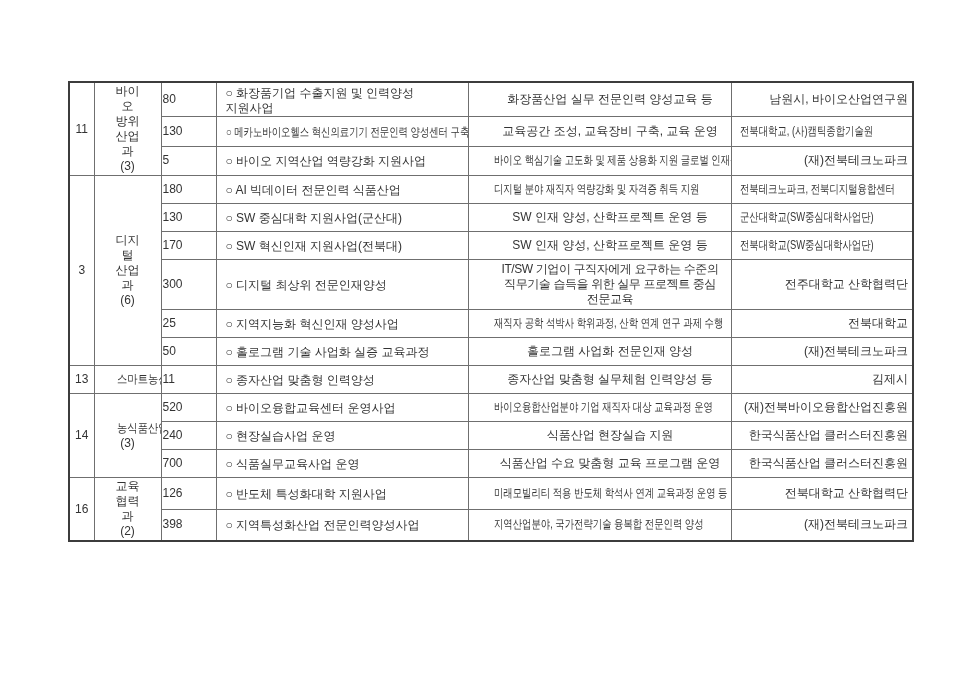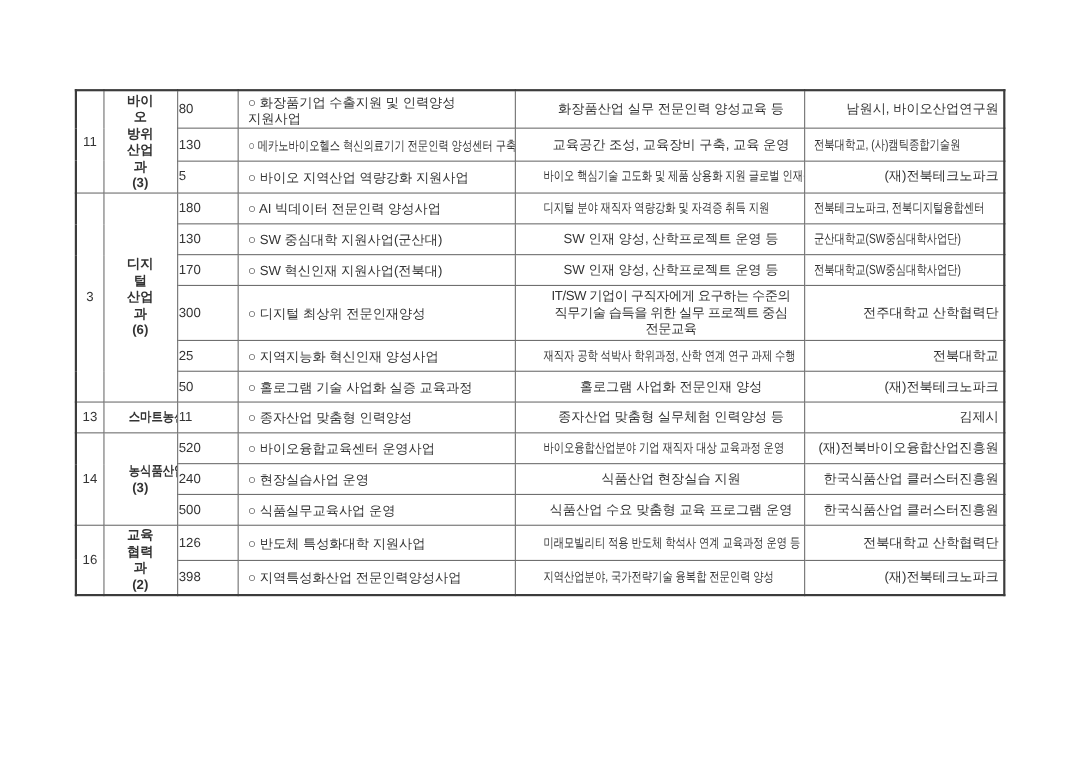--- a/index.html
+++ b/index.html
@@ -33,21 +33,21 @@
     line-height: 1.25;
   }
   table.gov td {
     border: 1px solid #6f6f6f;
     vertical-align: middle;
     overflow: hidden;
     box-sizing: border-box;
   }
   tr.data-row { height: 28px; }
   td.no     { text-align: center; }
-  td.dept   { text-align: center; padding: 1px 17px; font-weight: bold; }
+  td.dept   { text-align: center; padding: 1px 17px; }
   td.dept div { text-align: center; }
   td.budget { text-align: left; }
   td.project { text-align: left; padding: 2px 4px 0 9px; word-break: keep-all; }
   td.content { text-align: center; padding: 2px 4px 2px 25px; word-break: keep-all; }
   td.agency  { text-align: right; padding: 2px 4px 2px 8px; word-break: keep-all; }
   
   .cz {
     display: inline-block;
     white-space: nowrap;
     transform: scaleX(0.78);
@@ -103,21 +103,21 @@
             <td class="agency"><span>(재)전북테크노파크</span></td>
           </tr>
           <tr class="data-row">
             <td class="no" rowspan="6"><span>3</span></td>
             <td class="dept" rowspan="6">
               <div><span>디지털</span></div>
               <div><span>산업과</span></div>
               <div><span>(6)</span></div>
             </td>
             <td class="budget"><span>180</span></td>
-            <td class="project"><span>○ AI 빅데이터 전문인력 양성사업</span></td>
+            <td class="project"><span>○ AI 빅데이터 전문인력 식품산업</span></td>
             <td class="content"><span class="cz">디지털 분야 재직자 역량강화 및 자격증 취득 지원</span></td>
             <td class="agency"><span class="cz">전북테크노파크, 전북디지털융합센터</span></td>
           </tr>
           <tr class="data-row">
             <td class="budget"><span>130</span></td>
             <td class="project"><span>○ SW 중심대학 지원사업(군산대)</span></td>
             <td class="content"><span>SW 인재 양성, 산학프로젝트 운영 등</span></td>
             <td class="agency"><span class="cz">군산대학교(SW중심대학사업단)</span></td>
           </tr>
           <tr class="data-row">
@@ -165,21 +165,21 @@
             <td class="content"><span class="cz">바이오융합산업분야 기업 재직자 대상 교육과정 운영</span></td>
             <td class="agency"><span>(재)전북바이오융합산업진흥원</span></td>
           </tr>
           <tr class="data-row">
             <td class="budget"><span>240</span></td>
             <td class="project"><span>○ 현장실습사업 운영</span></td>
             <td class="content"><span>식품산업 현장실습 지원</span></td>
             <td class="agency"><span>한국식품산업 클러스터진흥원</span></td>
           </tr>
           <tr class="data-row">
-            <td class="budget"><span>500</span></td>
+            <td class="budget"><span>700</span></td>
             <td class="project"><span>○ 식품실무교육사업 운영</span></td>
             <td class="content"><span>식품산업 수요 맞춤형 교육 프로그램 운영</span></td>
             <td class="agency"><span>한국식품산업 클러스터진흥원</span></td>
           </tr>
           <tr class="data-row">
             <td class="no" rowspan="2"><span>16</span></td>
             <td class="dept" rowspan="2">
               <div><span>교육협력과</span></div>
               <div><span>(2)</span></div>
             </td>

